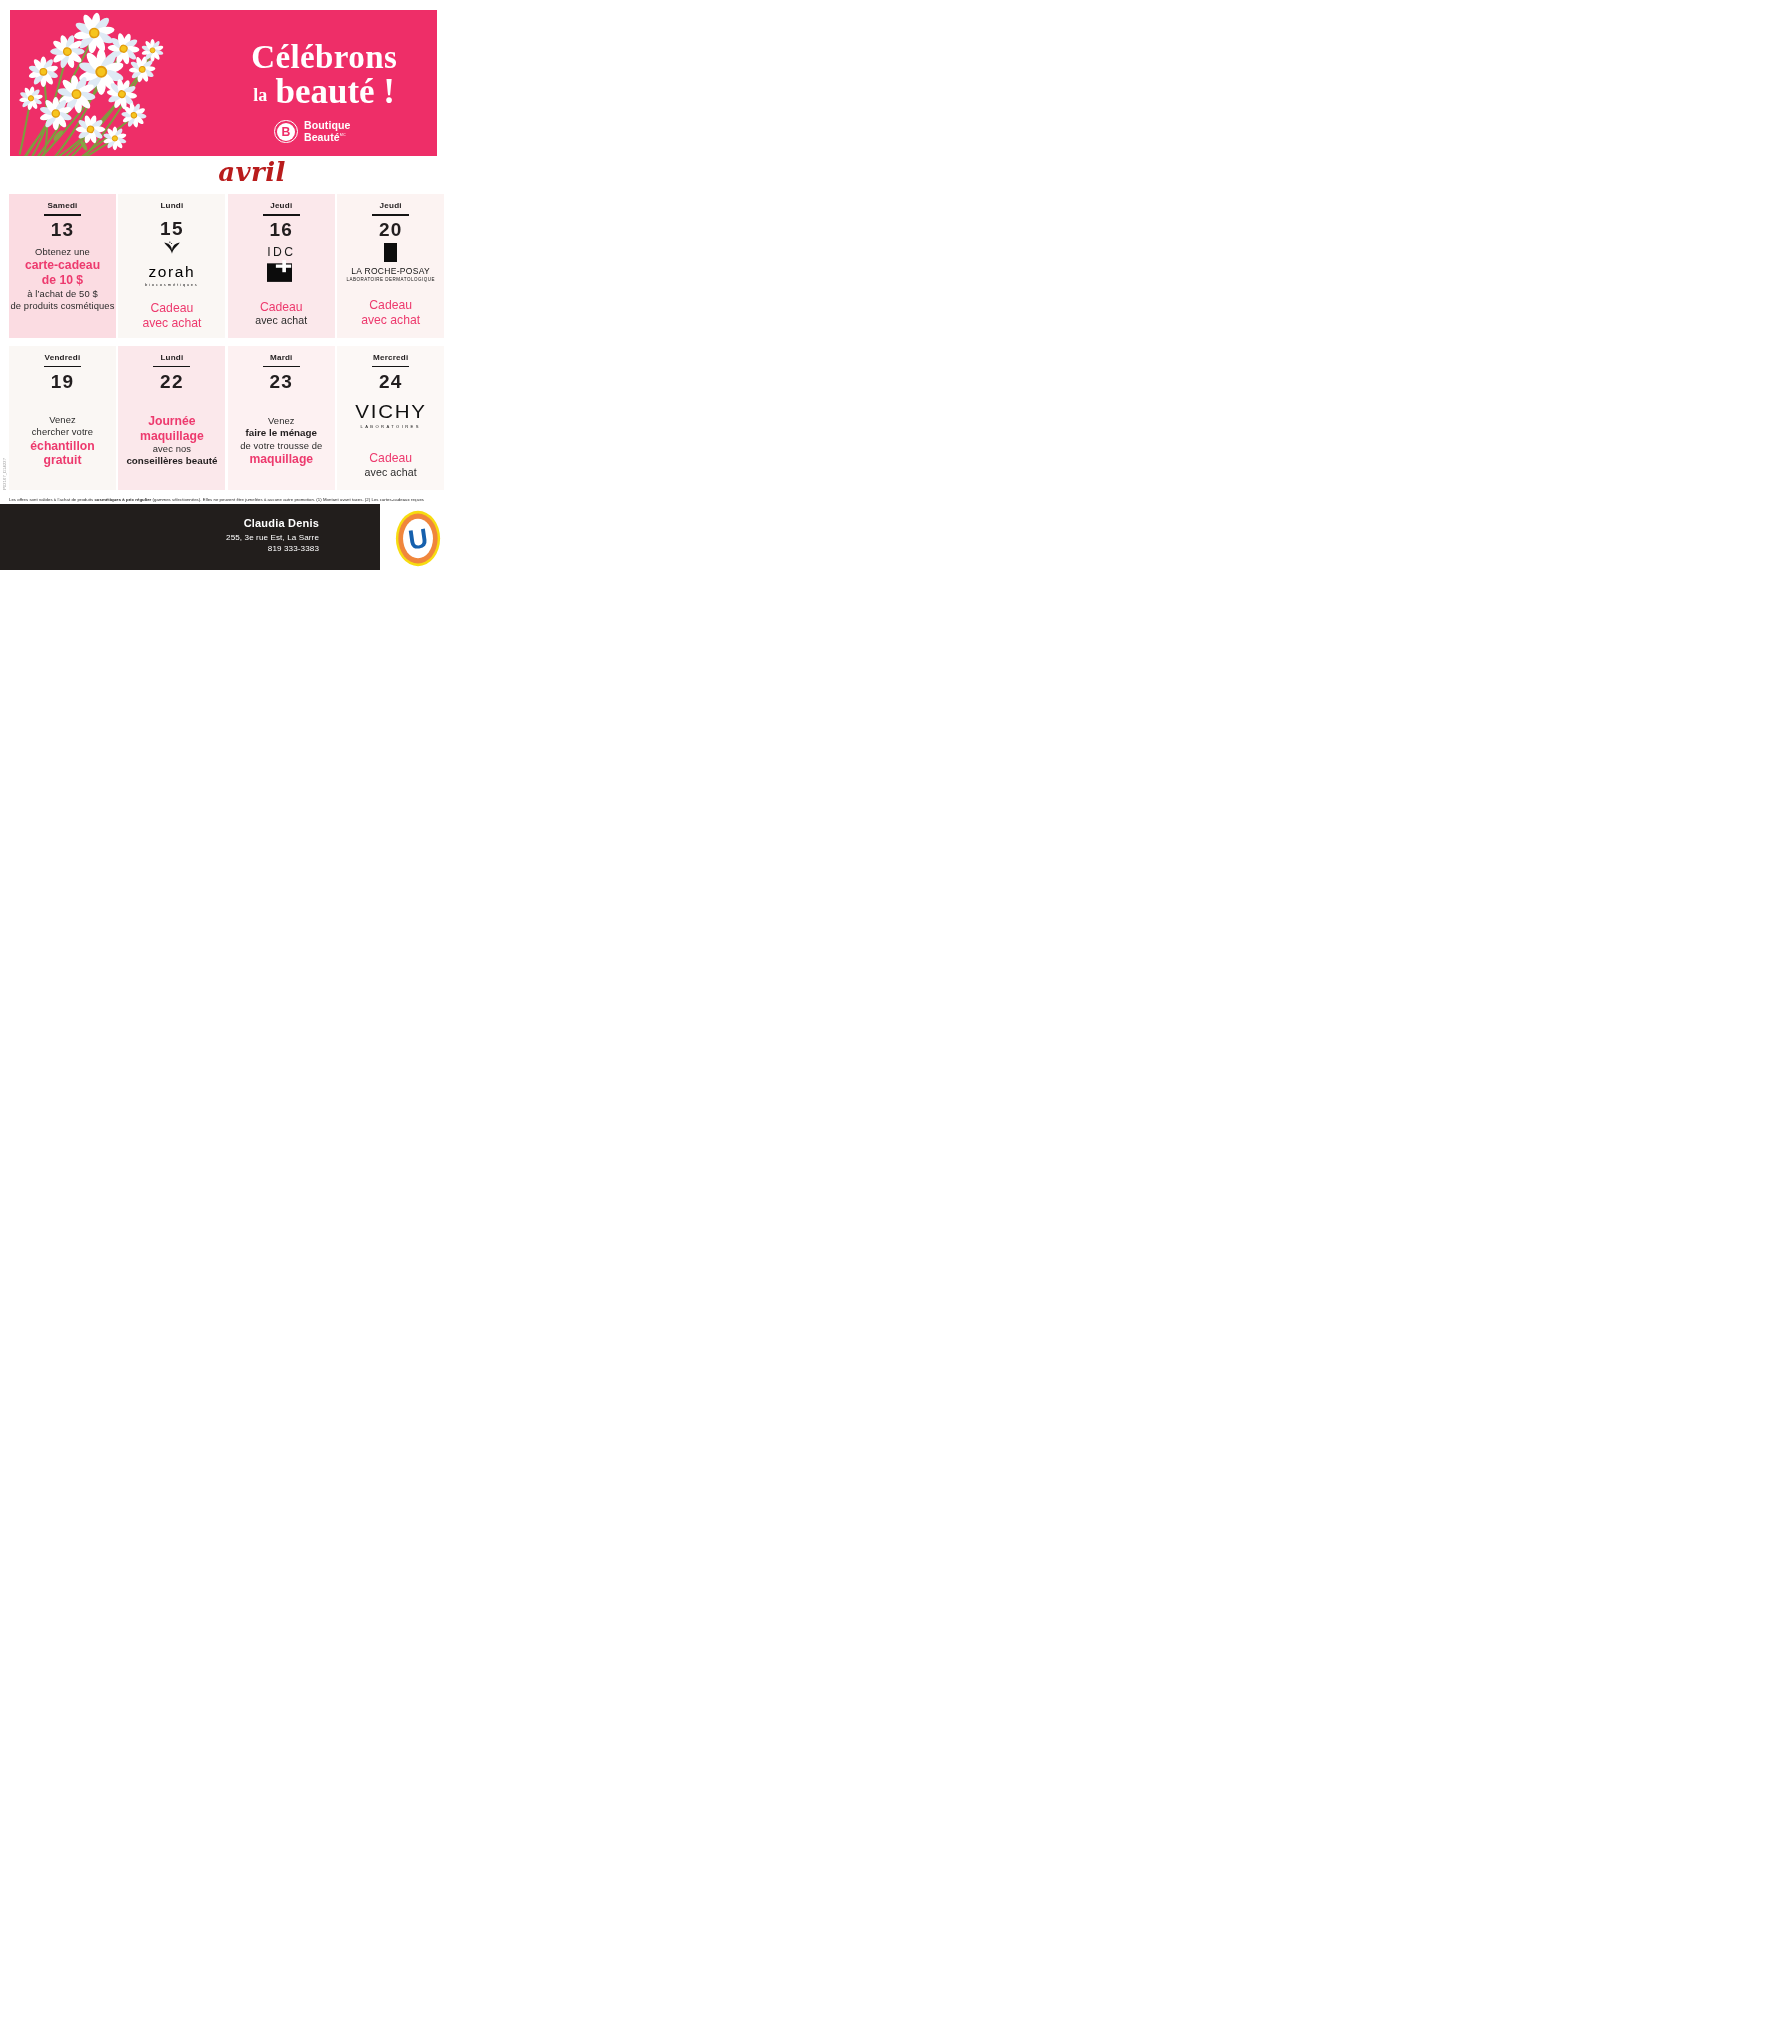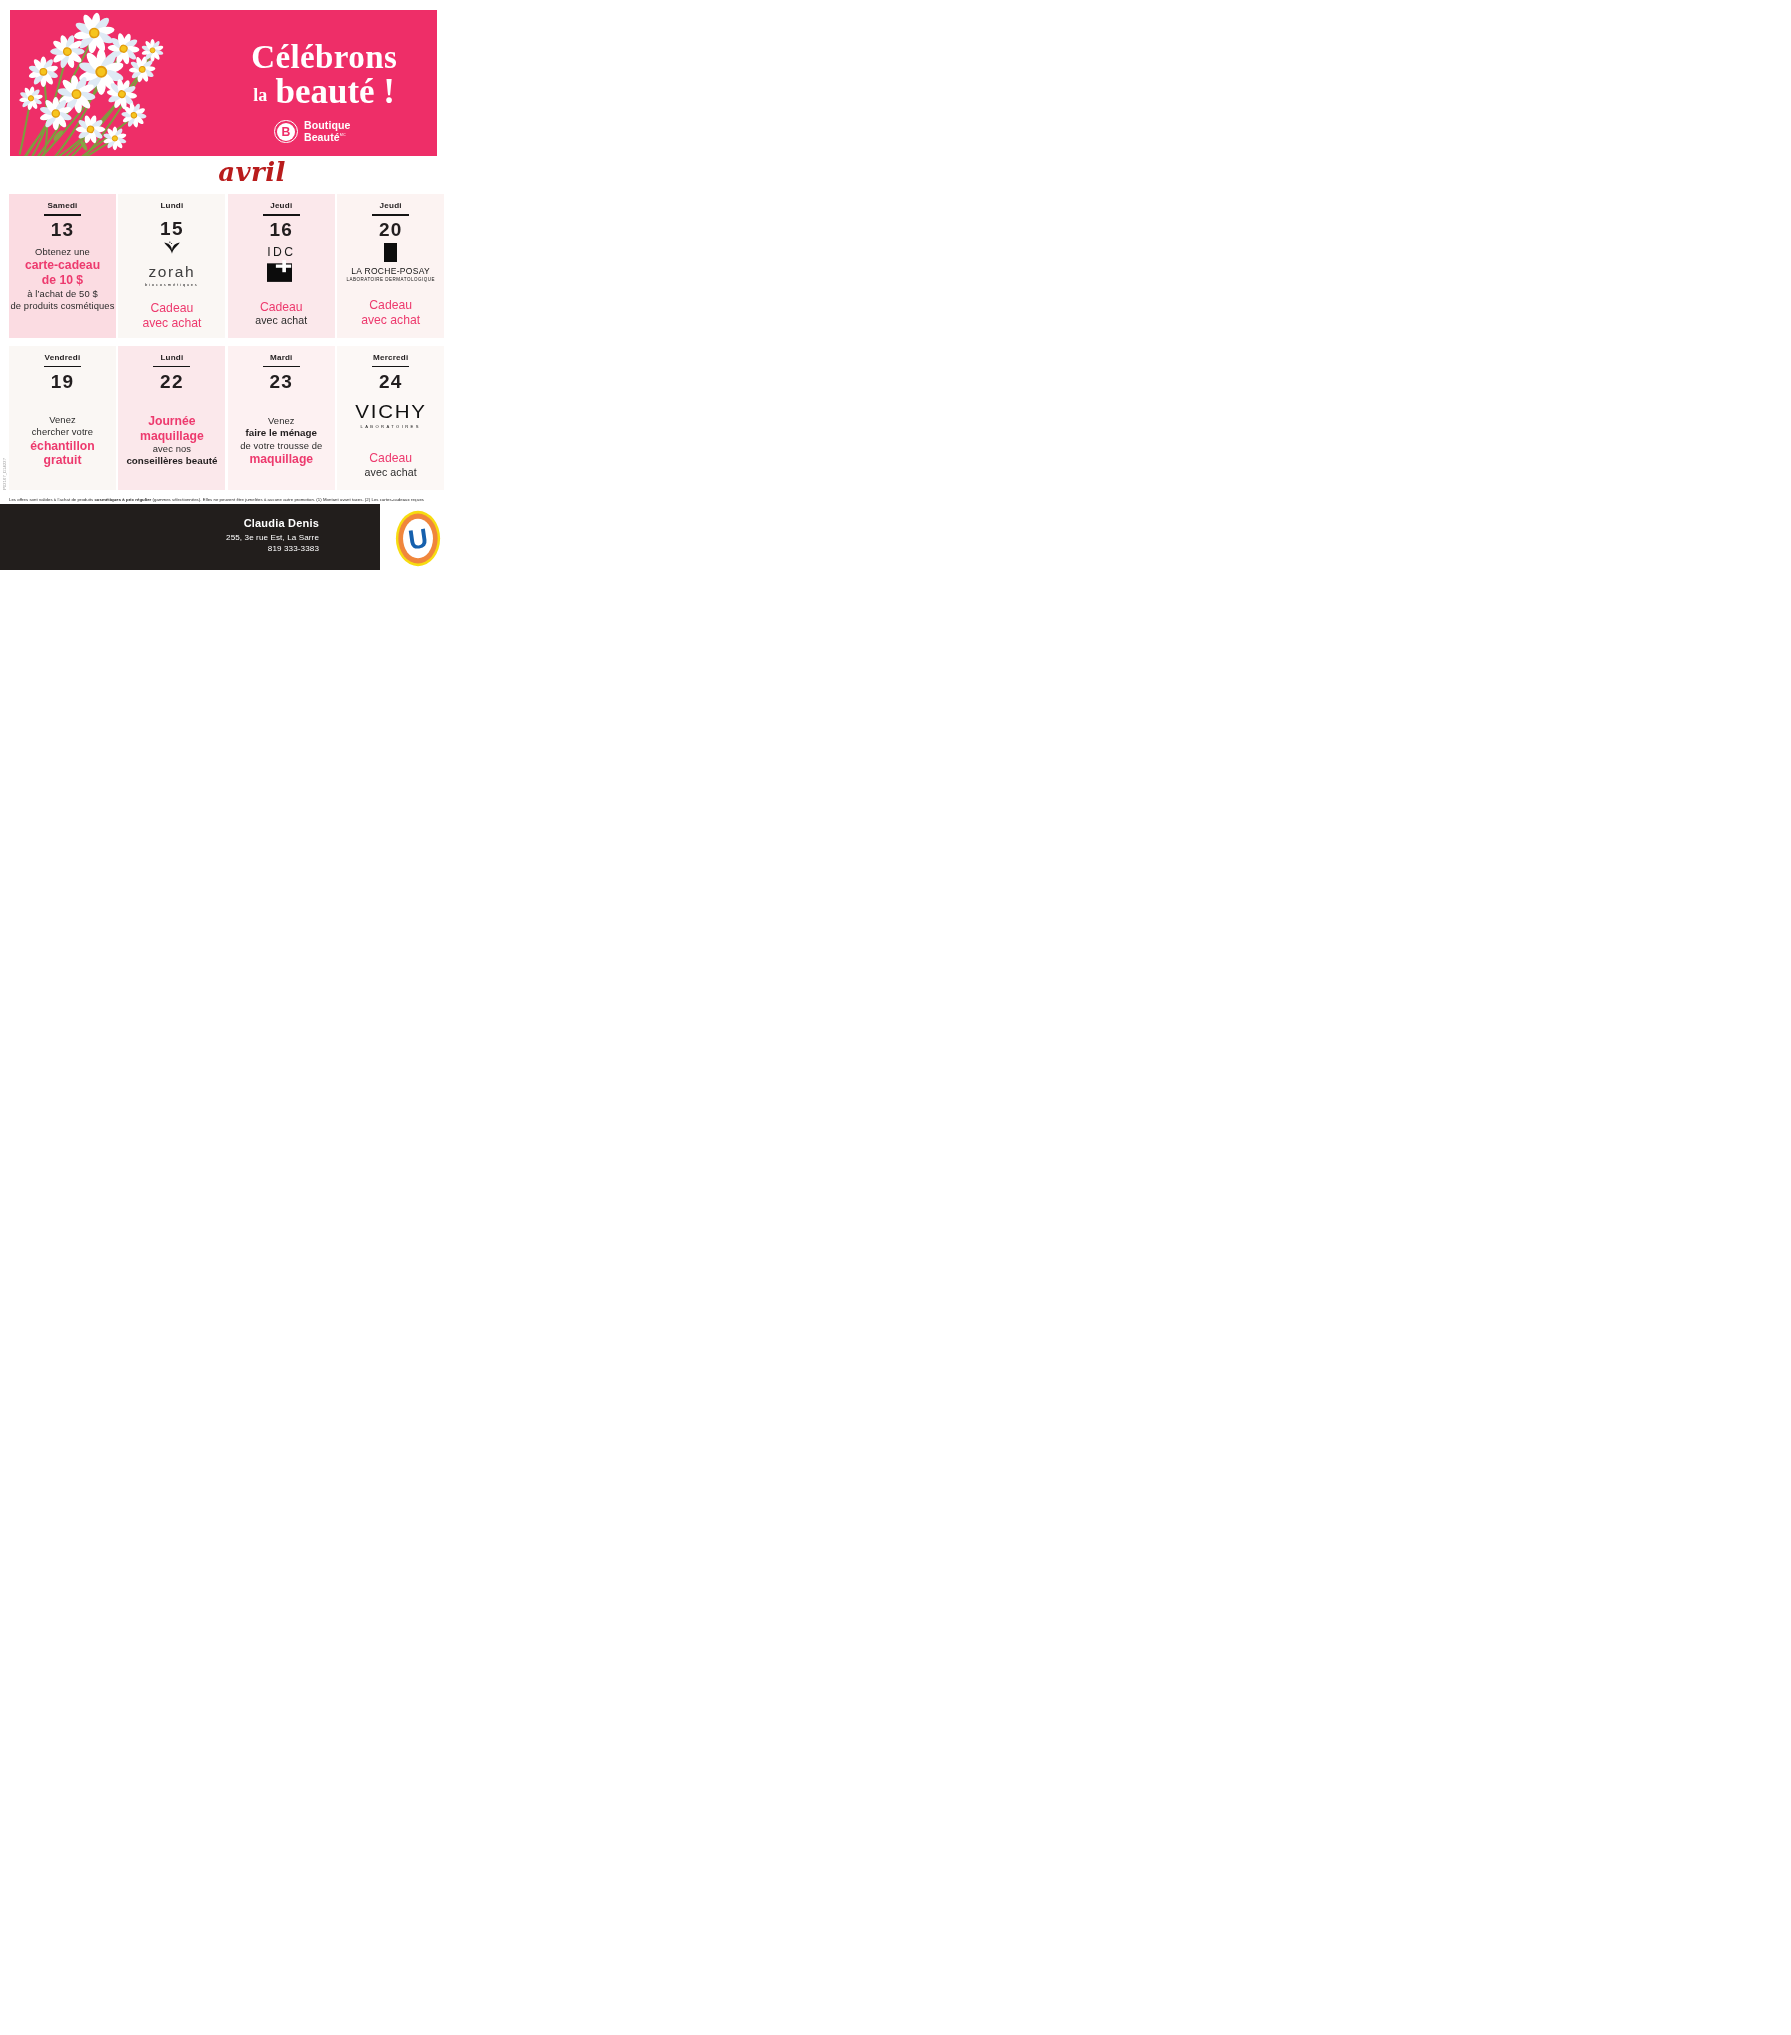--- a/index.html
+++ b/index.html
@@ -41,21 +41,21 @@
   .logo-block{margin-bottom:14px;display:flex;flex-direction:column;align-items:center;}
   .offer{margin-bottom:10.6px;text-align:center;}
 
   .t-blk{font-size:9.4px;line-height:1.3;font-weight:400;color:#2b2b2b;letter-spacing:0.1px;}
   .t-blk-b{font-size:9.8px;line-height:1.32;font-weight:700;color:#221E1F;}
   .t-pink{font-size:12.2px;line-height:1.2;font-weight:700;color:#ED3A6E;}
   .off-pink{font-size:12.2px;line-height:1.2;font-weight:400;color:#ED3A6E;}
   .off-blk{font-size:10.6px;line-height:1.25;font-weight:400;color:#2b2b2b;letter-spacing:0.1px;}
 
   
-  .zorah-name{font-size:15.5px;letter-spacing:1.6px;color:#404040;line-height:1;margin-top:10px;font-weight:400;}
+  .zorah-name{font-size:15.5px;letter-spacing:1.6px;color:#000000;line-height:1;margin-top:10px;font-weight:400;}
   .zorah-sub{font-size:4.1px;letter-spacing:1.8px;margin-top:2px;color:#161616;}
   .idc-name{font-size:12.2px;letter-spacing:2.4px;color:#1b1b1b;font-weight:400;margin-bottom:0.8px;}
   .lrp-rect{width:13.4px;height:19px;background:#0d0d0d;margin-bottom:4.1px;}
   .lrp-name{font-size:8.5px;letter-spacing:0.3px;color:#111111;font-weight:400;}
   .lrp-sub{font-size:4.5px;letter-spacing:0.5px;margin-top:0.8px;color:#111111;}
   .vichy-name{font-size:19px;letter-spacing:1.6px;color:#101010;font-weight:400;transform:scale(1.08,1);}
   .vichy-sub{font-size:4.1px;letter-spacing:2.4px;margin-top:1.6px;color:#101010;}
 
   
   .disclaimer{position:absolute;left:9px;top:493px;width:432px;font-size:4.3px;line-height:1.28;

